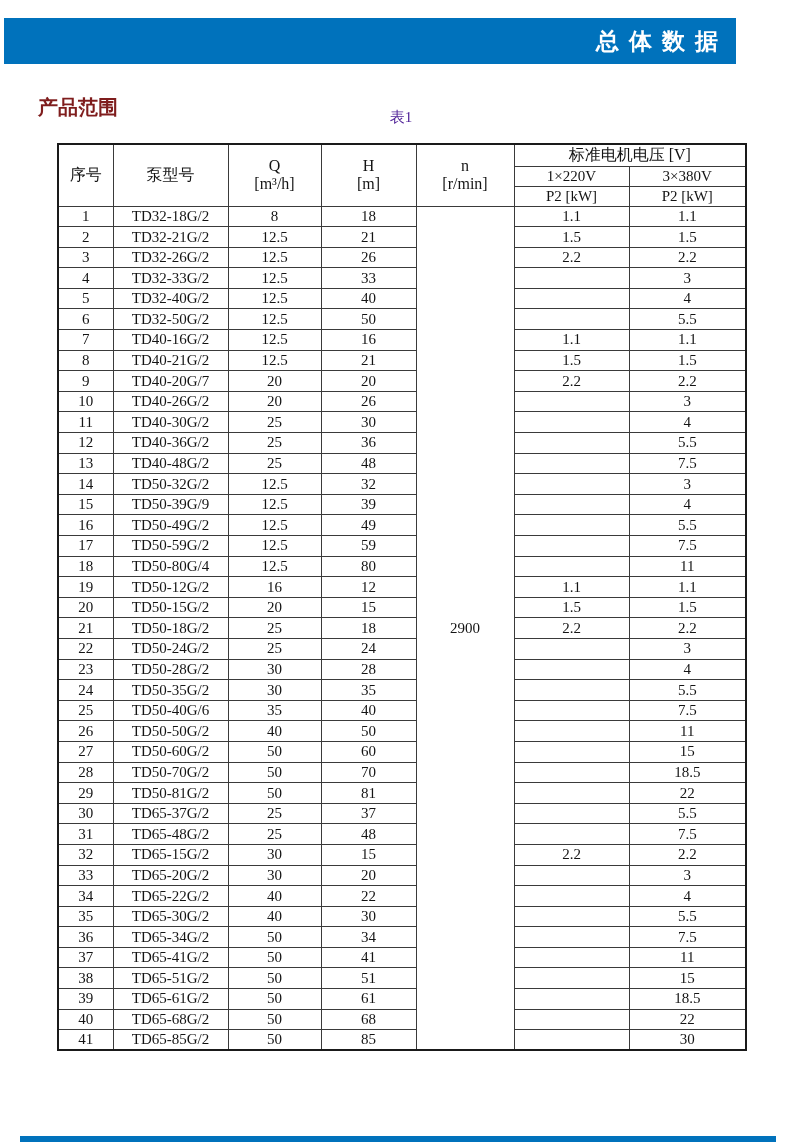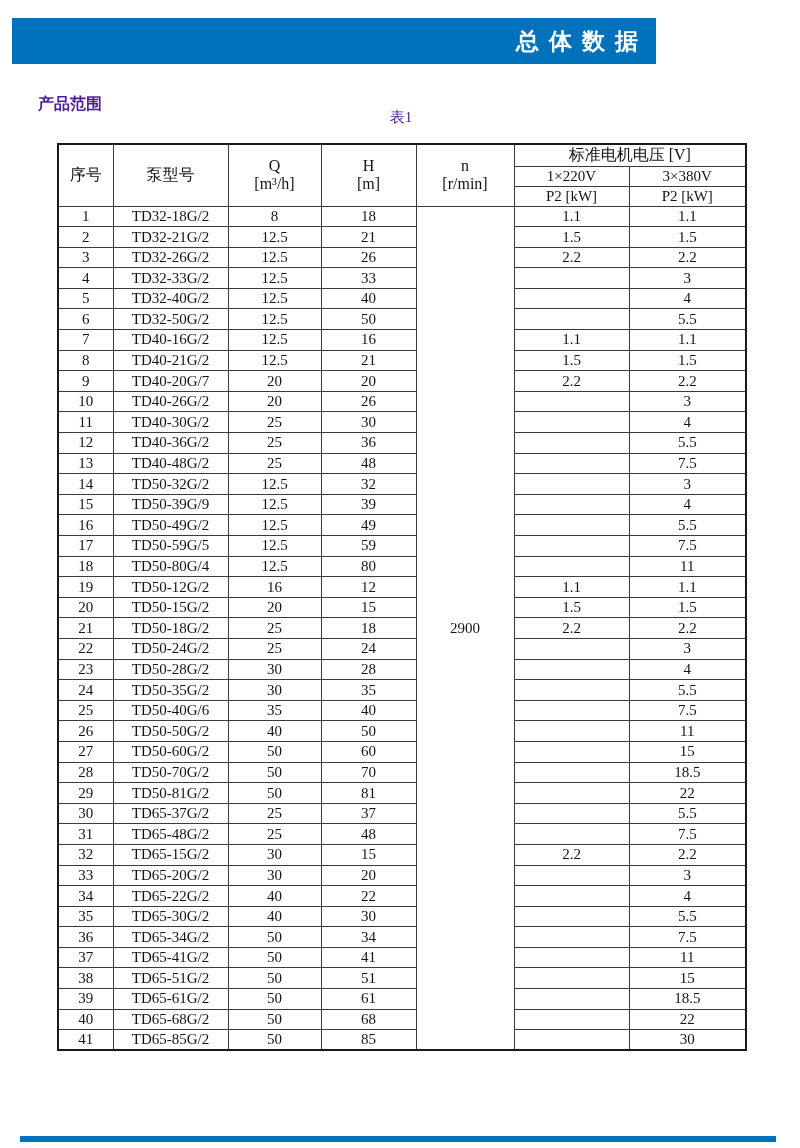--- a/index.html
+++ b/index.html
@@ -3,32 +3,32 @@
 <meta charset="utf-8">
 <style>
   * { margin:0; padding:0; box-sizing:border-box; }
   html,body { background:#ffffff; }
   body {
     width:800px; height:1148px; position:relative;
     font-family:"Liberation Serif","DejaVu Serif",serif;
     color:#111;
   }
   .topbar {
-    position:absolute; left:12px; top:18px; width:644px; height:46px;
+    position:absolute; left:4px; top:18px; width:732px; height:46px;
     background:#0072BC;
     display:flex; align-items:center; justify-content:flex-end;
     padding-right:8px;
     font-family:"Liberation Sans","DejaVu Sans",sans-serif;
     font-weight:bold; font-size:23px; color:#ffffff;
     letter-spacing:10px;
   }
   .section-title {
     position:absolute; left:38px; top:94px;
     font-family:"Liberation Sans","DejaVu Sans",sans-serif;
-    font-weight:bold; font-size:16px; color:#4c1d95;
+    font-weight:bold; font-size:20px; color:#7f1d1d;
   }
   .caption {
     position:absolute; left:57px; top:108px; width:688px;
     text-align:center; font-size:15px; color:#4c1d95;
   }
   table.spec {
     position:absolute; left:57px; top:143px; width:688px;
     border-collapse:collapse; table-layout:fixed;
     border:2px solid #1a1a1a;
   }
@@ -223,21 +223,21 @@
       <tr>
         <td>16</td>
         <td class="model">TD50-49G/2</td>
         <td>12.5</td>
         <td>49</td>
         <td></td>
         <td>5.5</td>
       </tr>
       <tr>
         <td>17</td>
-        <td class="model">TD50-59G/5</td>
+        <td class="model">TD50-59G/2</td>
         <td>12.5</td>
         <td>59</td>
         <td></td>
         <td>7.5</td>
       </tr>
       <tr>
         <td>18</td>
         <td class="model">TD50-80G/4</td>
         <td>12.5</td>
         <td>80</td>

